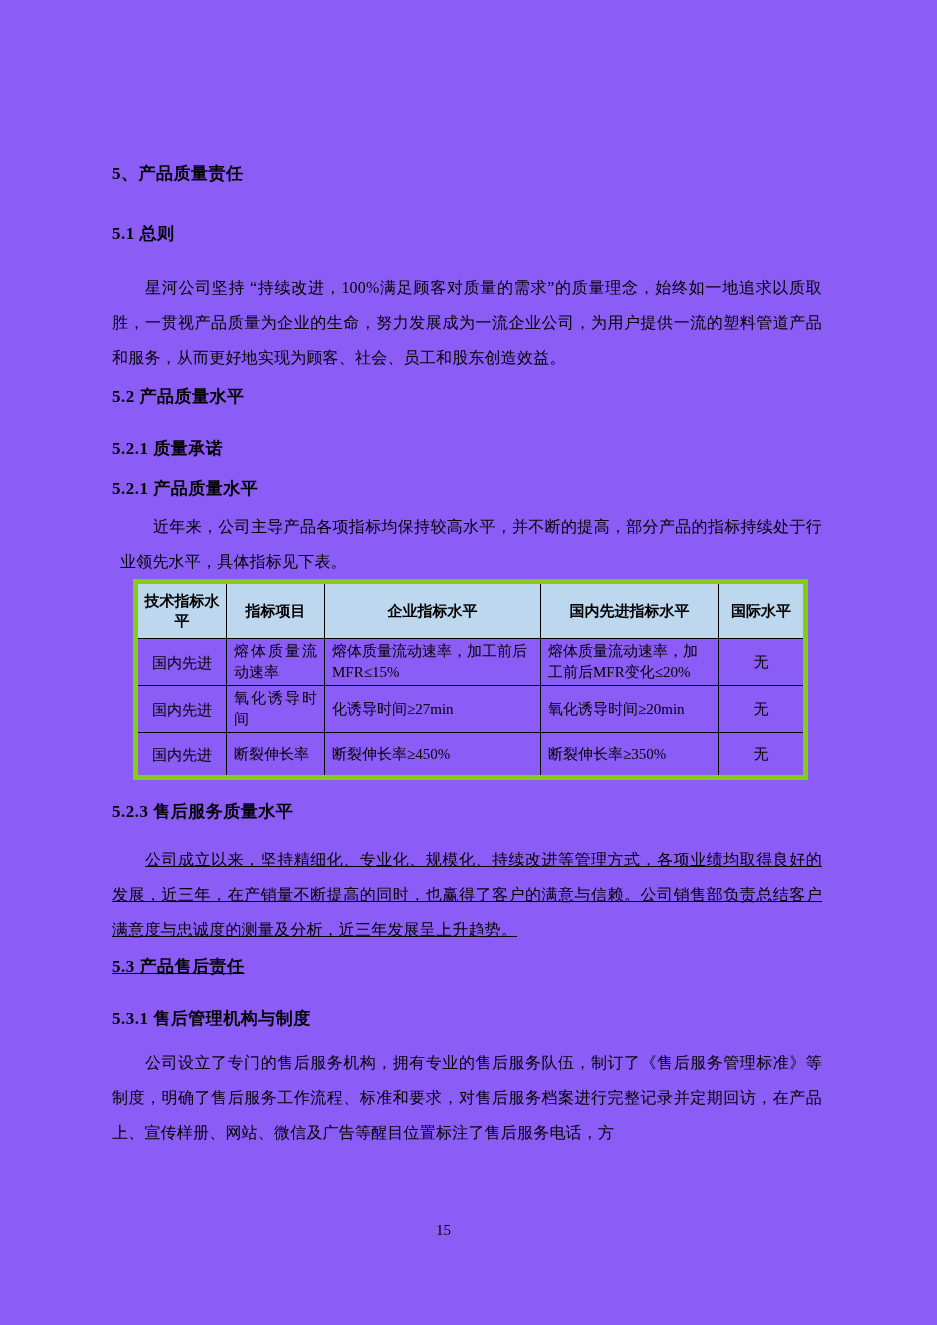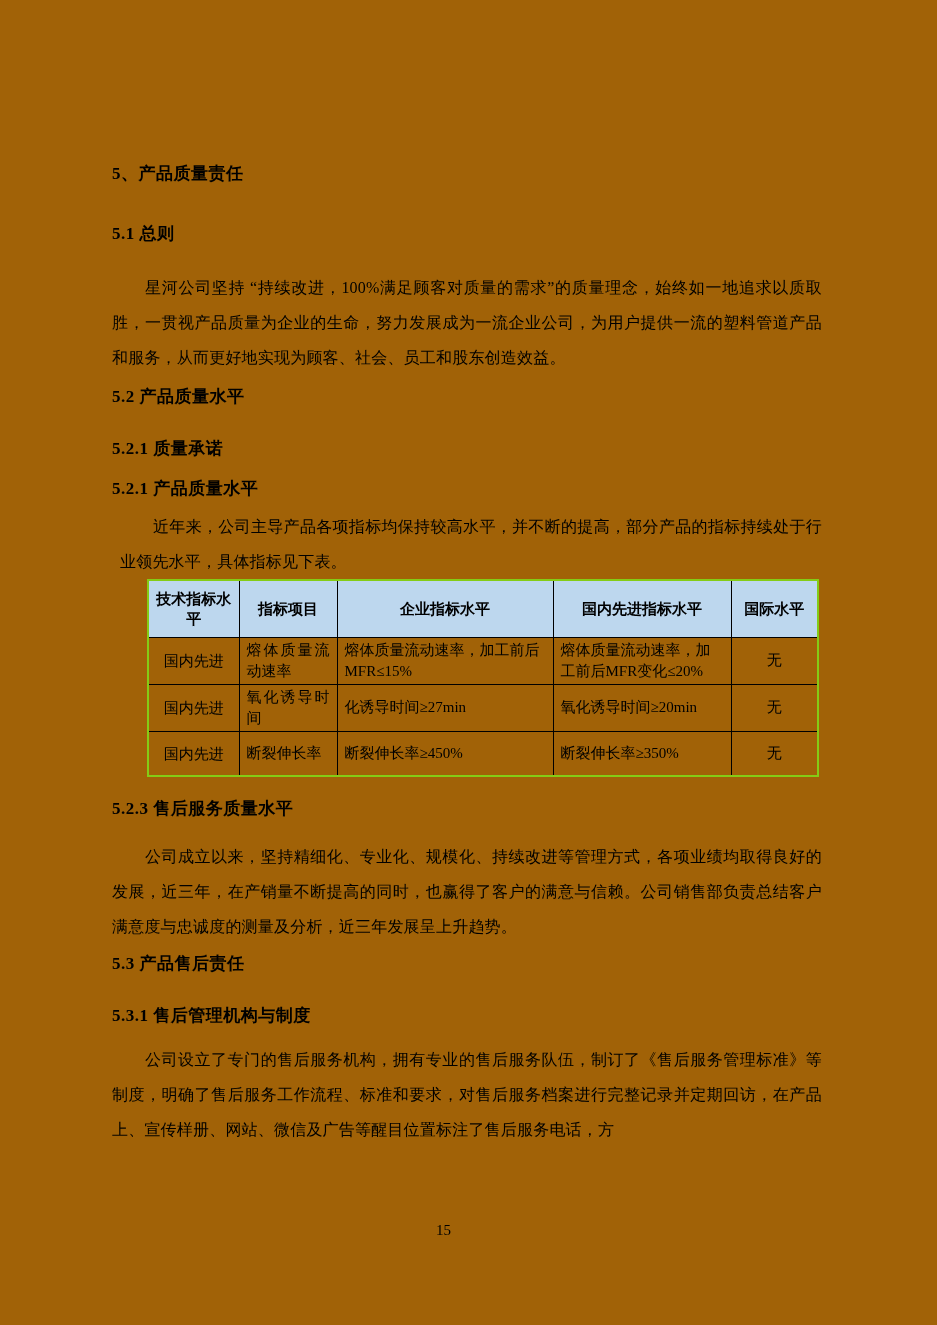--- a/index.html
+++ b/index.html
@@ -8,56 +8,56 @@
     width: 937px;
     height: 1325px;
     overflow: hidden;
     font-family: "Liberation Serif", serif;
     color: #000;
   }
   .page {
     width: 937px;
     height: 1325px;
     padding: 162px 115px 0 112px;
-    background: #a16207;
+    background: #8b5cf6;
     position: relative;
   }
   .h1, .h2, .h3 {
     font-family: "Liberation Serif", serif;
     font-weight: bold;
     font-size: 17px;
     line-height: 24px;
     color: #000;
     letter-spacing: 0.5px;
   }
   .h2-51   { margin-top: 36px; }
   .h2-52   { margin-top: 10px; }
   .h3-521a { margin-top: 28px; }
   .h3-521b { margin-top: 16px; }
   .h3-523  { margin-top: 20px; }
-  .h2-53   { margin-top: 8px; }
+  .h2-53   { margin-top: 8px; text-decoration: underline; }
   .h3-531  { margin-top: 28px; }
   p.body-par {
     font-size: 16px;
     line-height: 35px;
     text-align: justify;
     text-indent: 33px;
     letter-spacing: 0.2px;
   }
   .p1 { margin-top: 24px; }
   .p2 { margin-top: 8px; }
   .p3 { margin-top: 8px; line-height: 33px; margin-left: 8px; }
-  .p4 { margin-top: 18px; }
+  .p4 { margin-top: 18px; text-decoration: underline; }
   .p5 { margin-top: 14px; }
   table.quality {
-    margin-left: 35px;
+    margin-left: 21px;
     width: 670px;
     border-collapse: collapse;
     table-layout: fixed;
-    border: 2px solid #84cc16;
+    border: 5px solid #84cc16;
   }
   table.quality th, table.quality td {
     border: 1px solid #000;
     vertical-align: middle;
   }
   table.quality th {
     background: #BDD7EE;
     font-family: "Liberation Sans", sans-serif;
     font-weight: bold;
     font-size: 15px;

